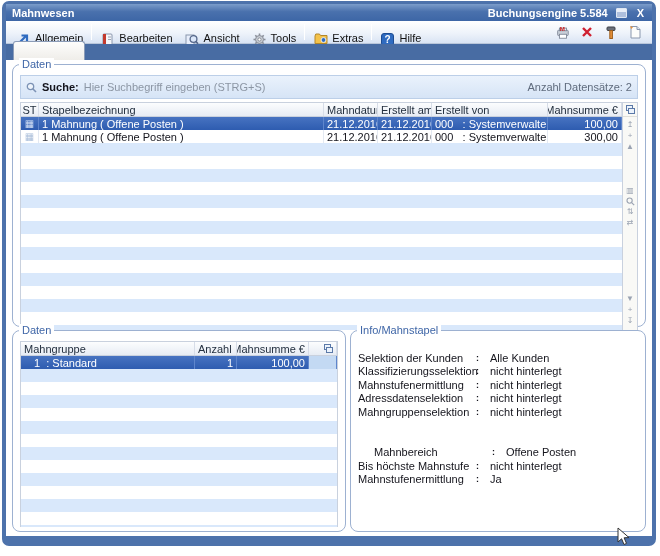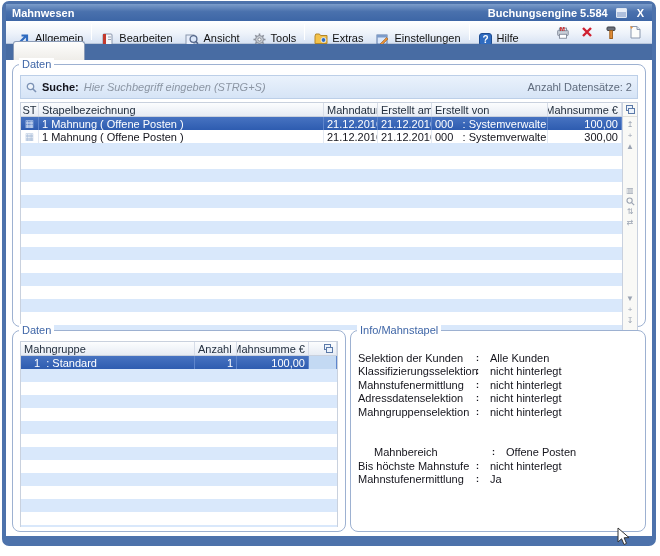--- a/index.html
+++ b/index.html
@@ -39,21 +39,21 @@
   .group{position:relative;border:1px solid #9db1d1;border-radius:8px;padding:10px 7px 6px;background:#fff;}
   .group-label{position:absolute;top:-7px;left:6px;background:#fff;padding:0 3px;color:#3f66a7;}
   .group-main{height:263px;}
   .bottom{display:flex;gap:4px;margin-top:3px;height:202px;}
   .group-left{width:334px;height:202px;}
   .group-right{flex:1;height:202px;}
   
   .searchbar{height:24px;display:flex;align-items:center;gap:5px;padding:0 5px;
     background:linear-gradient(180deg,#eaf2fc,#d6e4f6);border:1px solid #bccfe8;}
   .search-label{font-weight:bold;}
-  .search-ph{font-style:italic;color:#8c96a4;text-align:right;}
+  .search-ph{color:#8c96a4;text-align:right;}
   .searchbar .spacer{flex:1;}
   .rec-count{color:#5f6b7d;}
   
   .table-wrap{display:flex;margin-top:3px;height:228px;border:1px solid #c9d1de;border-bottom:0;}
   .tcols{flex:1;display:flex;flex-direction:column;min-width:0;}
   .thead{display:flex;height:14px;flex:0 0 14px;background:linear-gradient(180deg,#fcfdfe,#e7ecf4);
     border-bottom:1px solid #c9d1de;color:#24303f;}
   .th,.td{padding:0 3px;display:flex;align-items:center;overflow:hidden;white-space:pre;}
   .th{border-right:1px solid #d7dde8;}
   .trow{display:flex;height:13px;flex:0 0 13px;}
@@ -167,30 +167,20 @@
     </button>
     <span class="tsep"></span>
     <button class="tbtn">
       <span class="icon16">
         <svg width="14" height="12" viewBox="0 0 14 12">
             <path d="M1 3 L1 10.5 L13 10.5 L13 2.5 L6.5 2.5 L5.5 1 L1.8 1 Z" fill="#f4c24a" stroke="#b4872a"></path>
             <circle cx="9.5" cy="7" r="2.4" fill="#2f6bc0" stroke="#fff" stroke-width="0.8"></circle>
           </svg>
       </span>
         <span>Extras</span>
-    </button>
-    <button class="tbtn">
-      <span class="icon16">
-        <svg width="13" height="13" viewBox="0 0 13 13">
-            <rect x="1" y="2" width="10" height="9" fill="#dbe7fa" stroke="#5b79a8"></rect>
-            <rect x="1" y="2" width="10" height="2.5" fill="#7d9bc9"></rect>
-            <path d="M4 11 L10.5 4.5 L12 6 L5.5 12.5 Z" fill="#e8923c" stroke="#9c5e1c" stroke-width="0.6"></path>
-          </svg>
-      </span>
-        <span>Einstellungen</span>
     </button>
     <span class="tsep"></span>
     <button class="tbtn">
       <span class="icon16">
         <svg width="13" height="13" viewBox="0 0 13 13">
             <rect x="0.5" y="0.5" width="12" height="12" rx="2.5" fill="#2f6bc0" stroke="#1d4c92"></rect>
             <text x="6.5" y="10" text-anchor="middle" font-size="10" font-weight="bold" fill="#fff" font-family="Liberation Sans, sans-serif">?</text>
           </svg>
       </span>
         <span>Hilfe</span>

